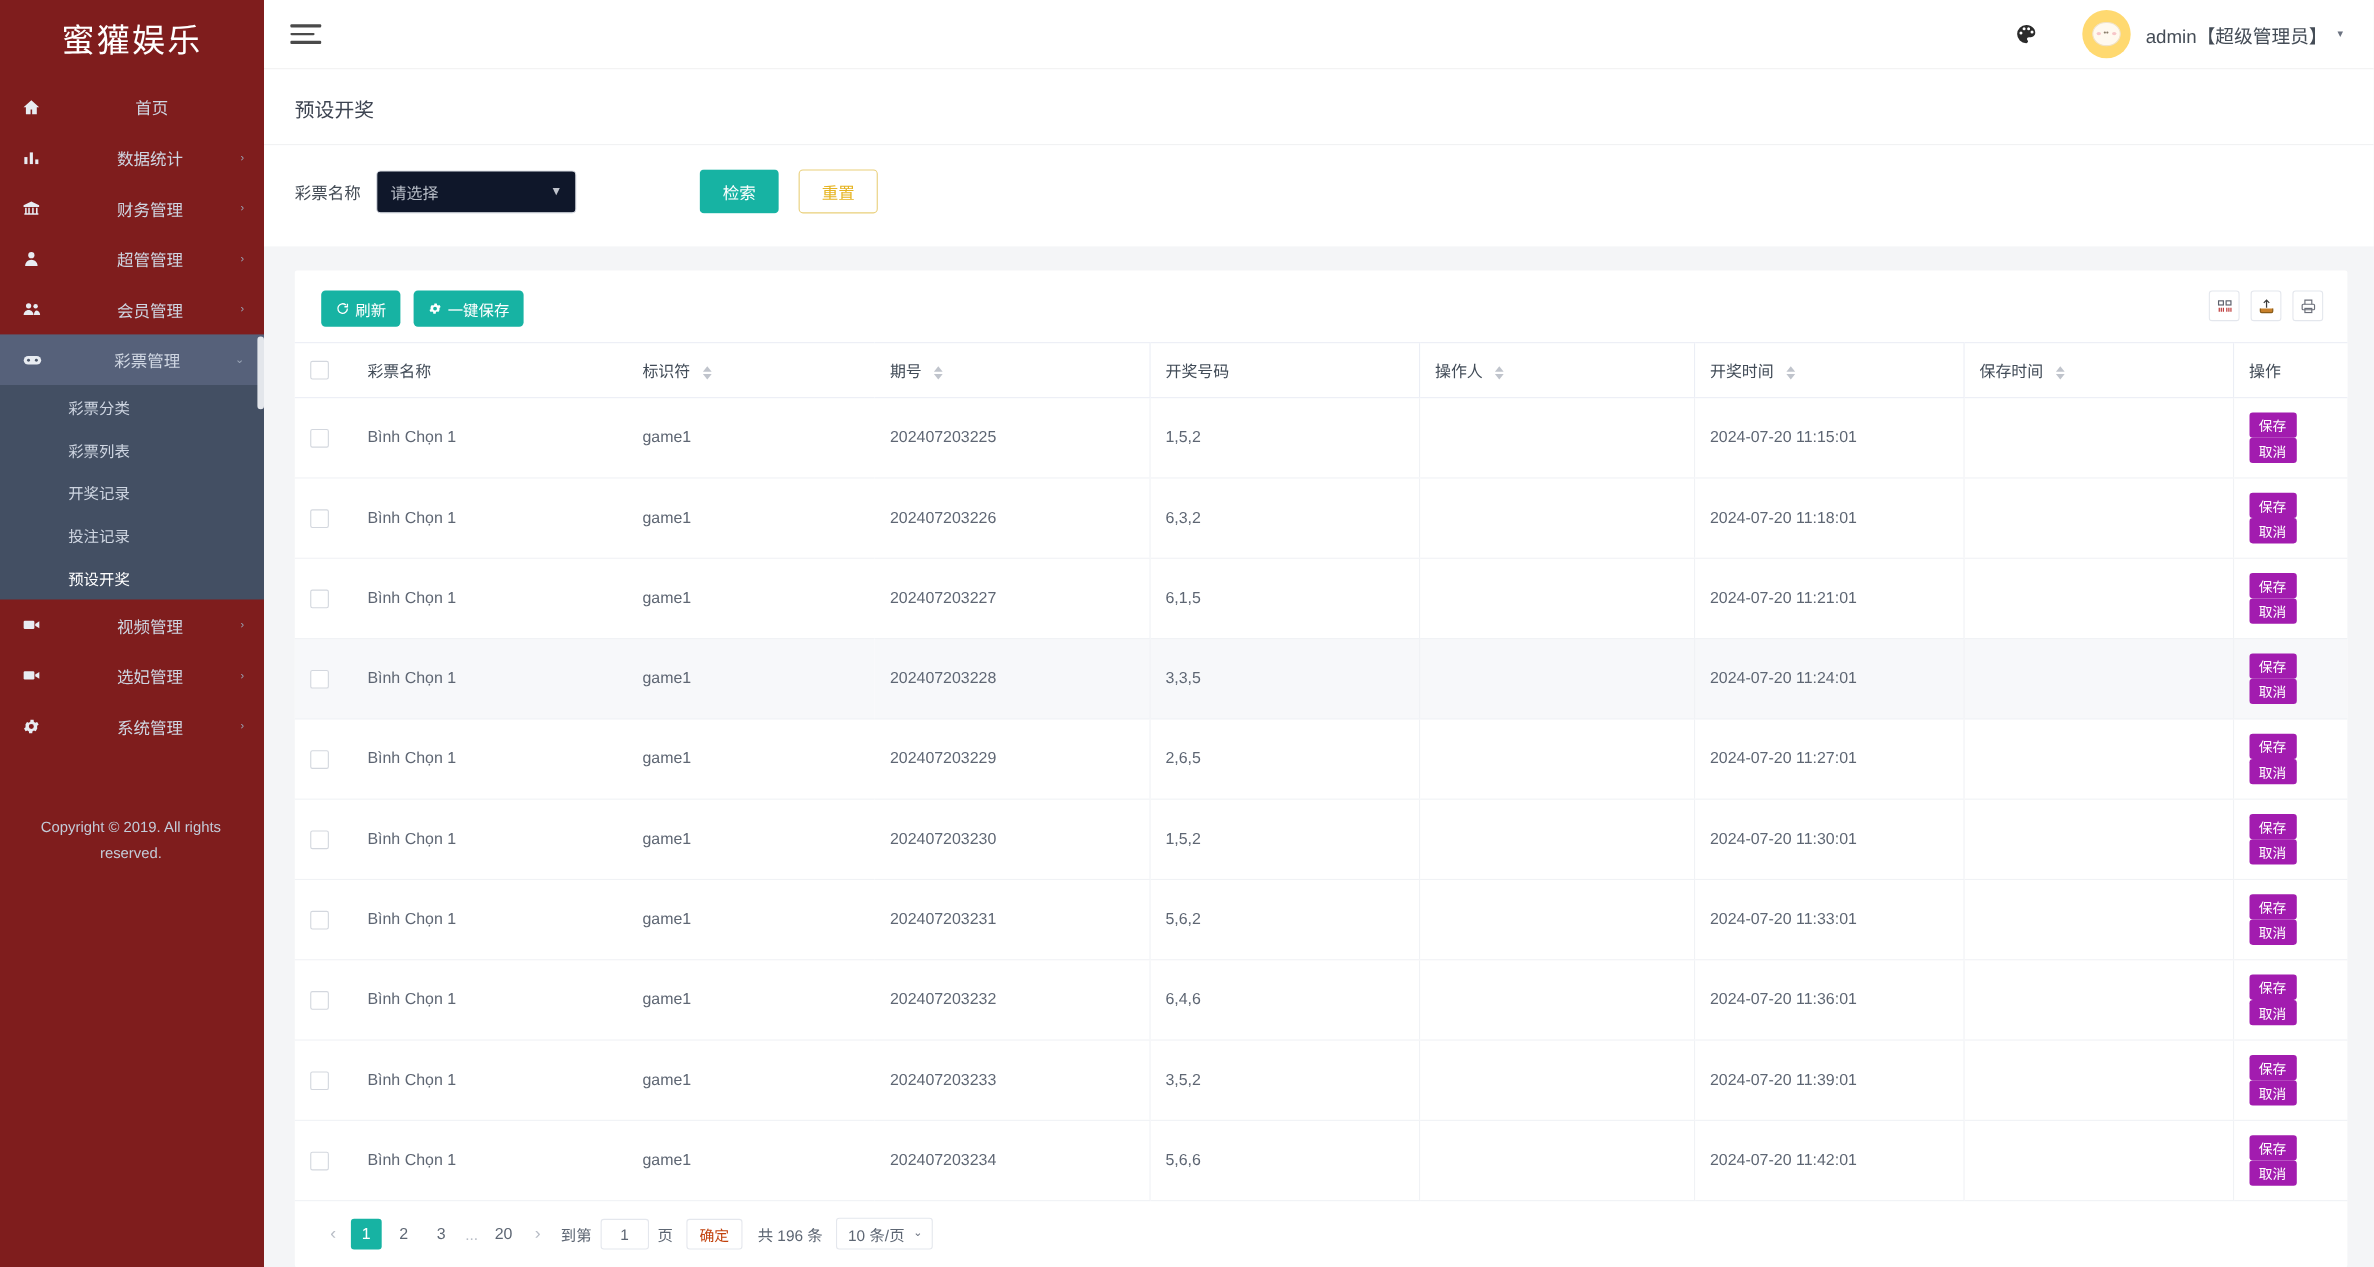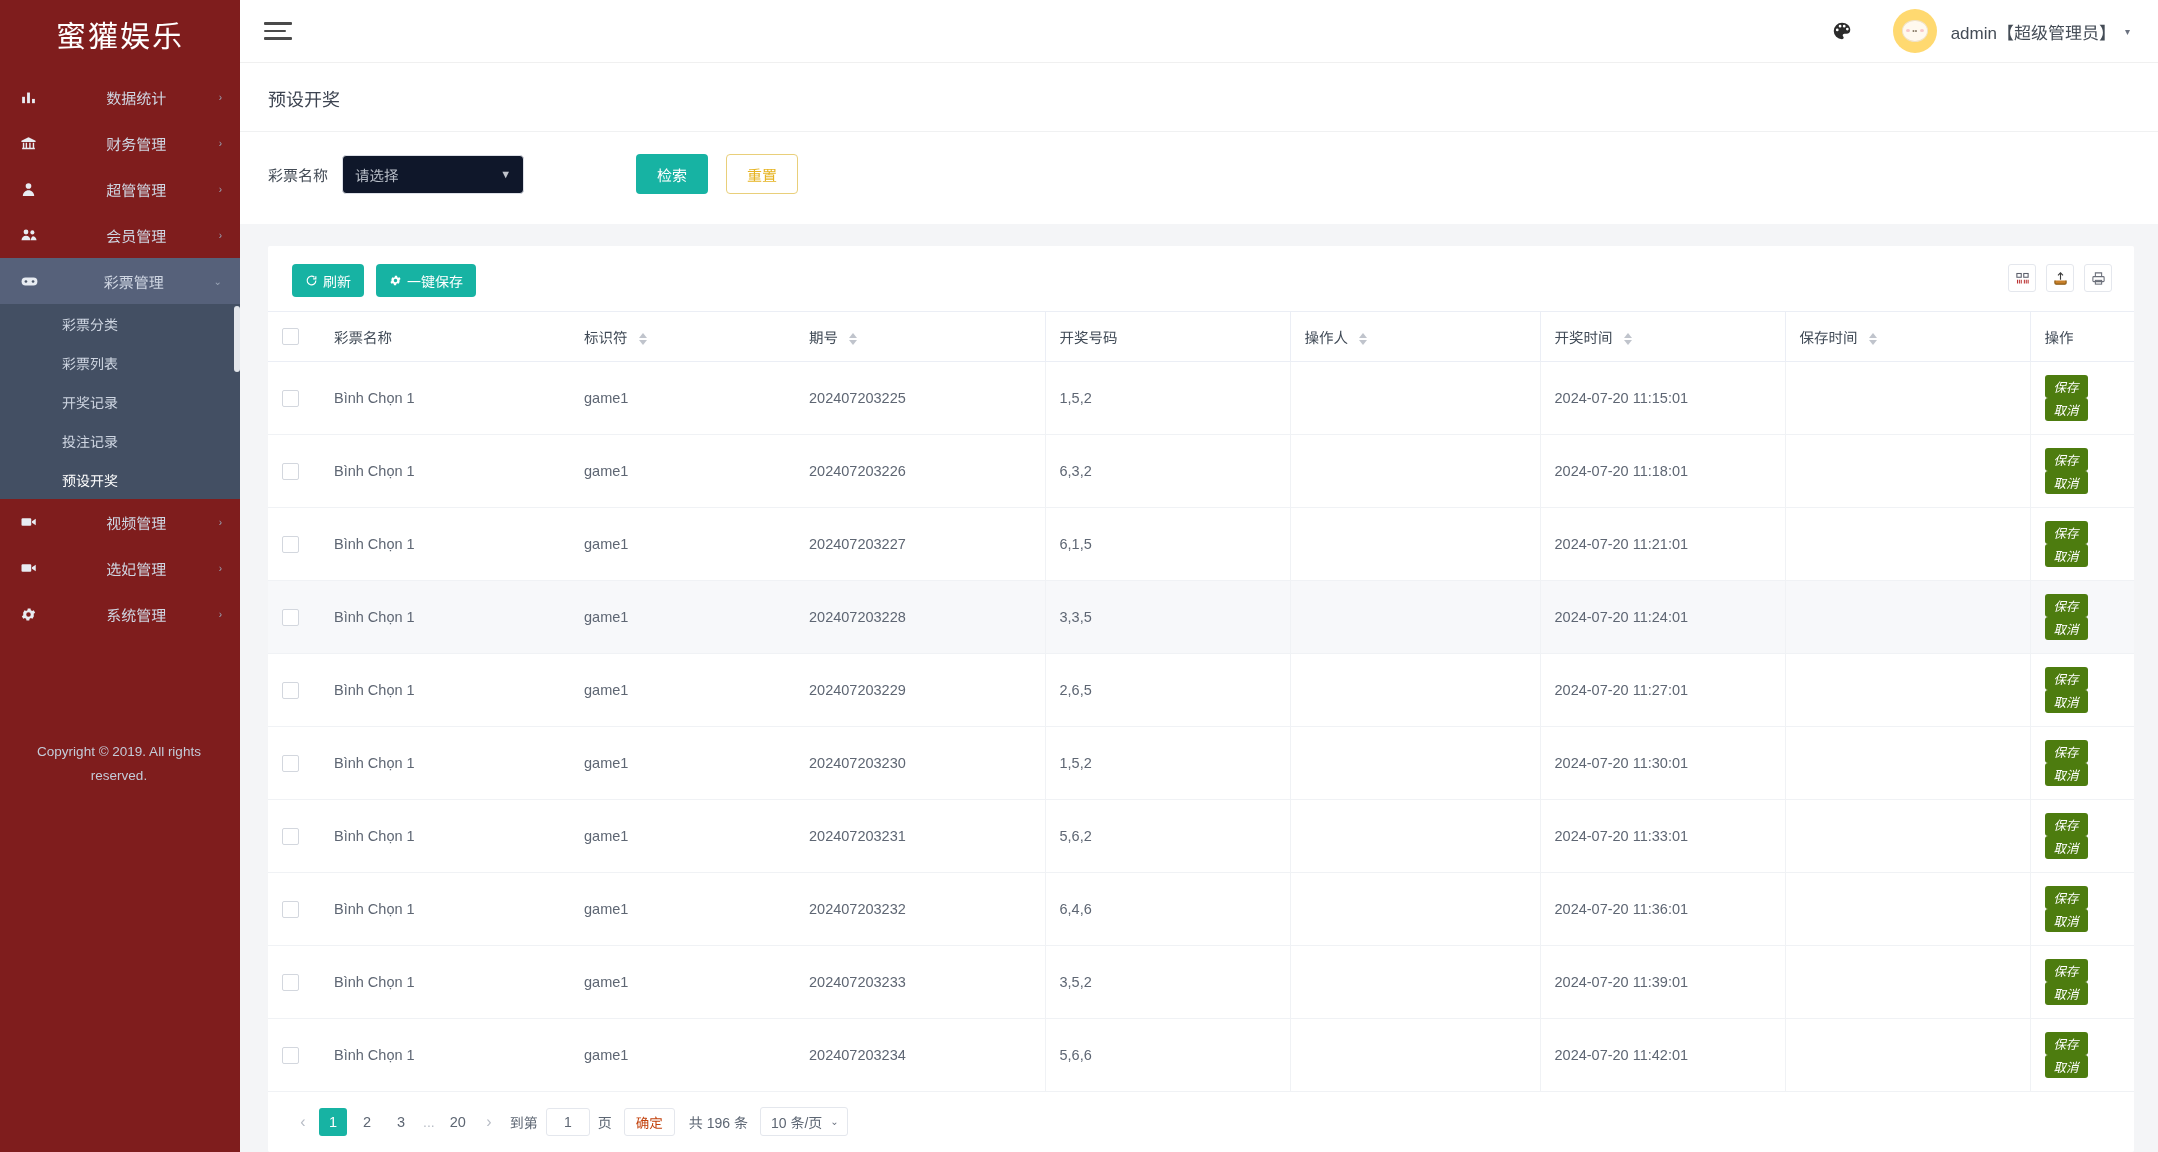--- a/index.html
+++ b/index.html
@@ -162,22 +162,22 @@
     width: 17px; height: 17px; border: 1px solid #d3d7de; border-radius: 2px;
     background:#fff; display:inline-block; cursor:pointer; vertical-align: middle;
   }
   .sorter { display: inline-flex; flex-direction: column; margin-left: 7px; vertical-align: middle; }
   .sorter i { display:block; width:0; height:0; border-left:4px solid transparent; border-right:4px solid transparent; }
   .sorter i.up { border-bottom:5px solid #c0c4cc; margin-bottom:2px; }
   .sorter i.dn { border-top:5px solid #c0c4cc; }
   .num-red { color: #e2413b; }
   .row-btn {
     display:inline-flex; align-items:center; justify-content:center;
-    height:23px; padding:0 9px; border-radius:3px; background:#4d7c0f;
-    color:#fff; font-size:12.5px; cursor:pointer; margin-right:9px;font-style:italic;
+    height:23px; padding:0 9px; border-radius:3px; background:#a21caf;
+    color:#fff; font-size:12.5px; cursor:pointer; margin-right:9px;
   }
 
   
   .pager { display: flex; align-items: center; padding: 15px 20px 16px 22px; }
   .pg-arrow {
     width: 26px; height: 26px; display:inline-flex; align-items:center; justify-content:center;
     color:#b8bdc6; font-size:16px; cursor:pointer;
   }
   .pg-num {
     min-width: 28px; height: 28px; padding: 0 7px; margin: 0 3px;
@@ -207,20 +207,29 @@
 </head>
 <body>
 
 <div class="app">
 
   <aside class="sidebar">
     <div class="brand">蜜獾娱乐</div>
 
     <nav class="nav">
 
+      <div class="nav-item">
+        <span class="ico">
+          <svg width="17" height="17" viewBox="0 0 24 24" fill="currentColor">
+              <path d="M12 3 2 12h3v9h6v-6h2v6h6v-9h3z"></path>
+            </svg>
+        </span>
+        <span class="label">首页</span>
+        <span class="caret"></span>
+      </div>
 
       <div class="nav-item">
         <span class="ico">
           <svg width="17" height="17" viewBox="0 0 24 24" fill="currentColor">
               <rect x="3" y="11" width="4" height="9"></rect>
               <rect x="10" y="5" width="4" height="15"></rect>
               <rect x="17" y="14" width="4" height="6"></rect>
             </svg>
         </span>
         <span class="label">数据统计</span>

